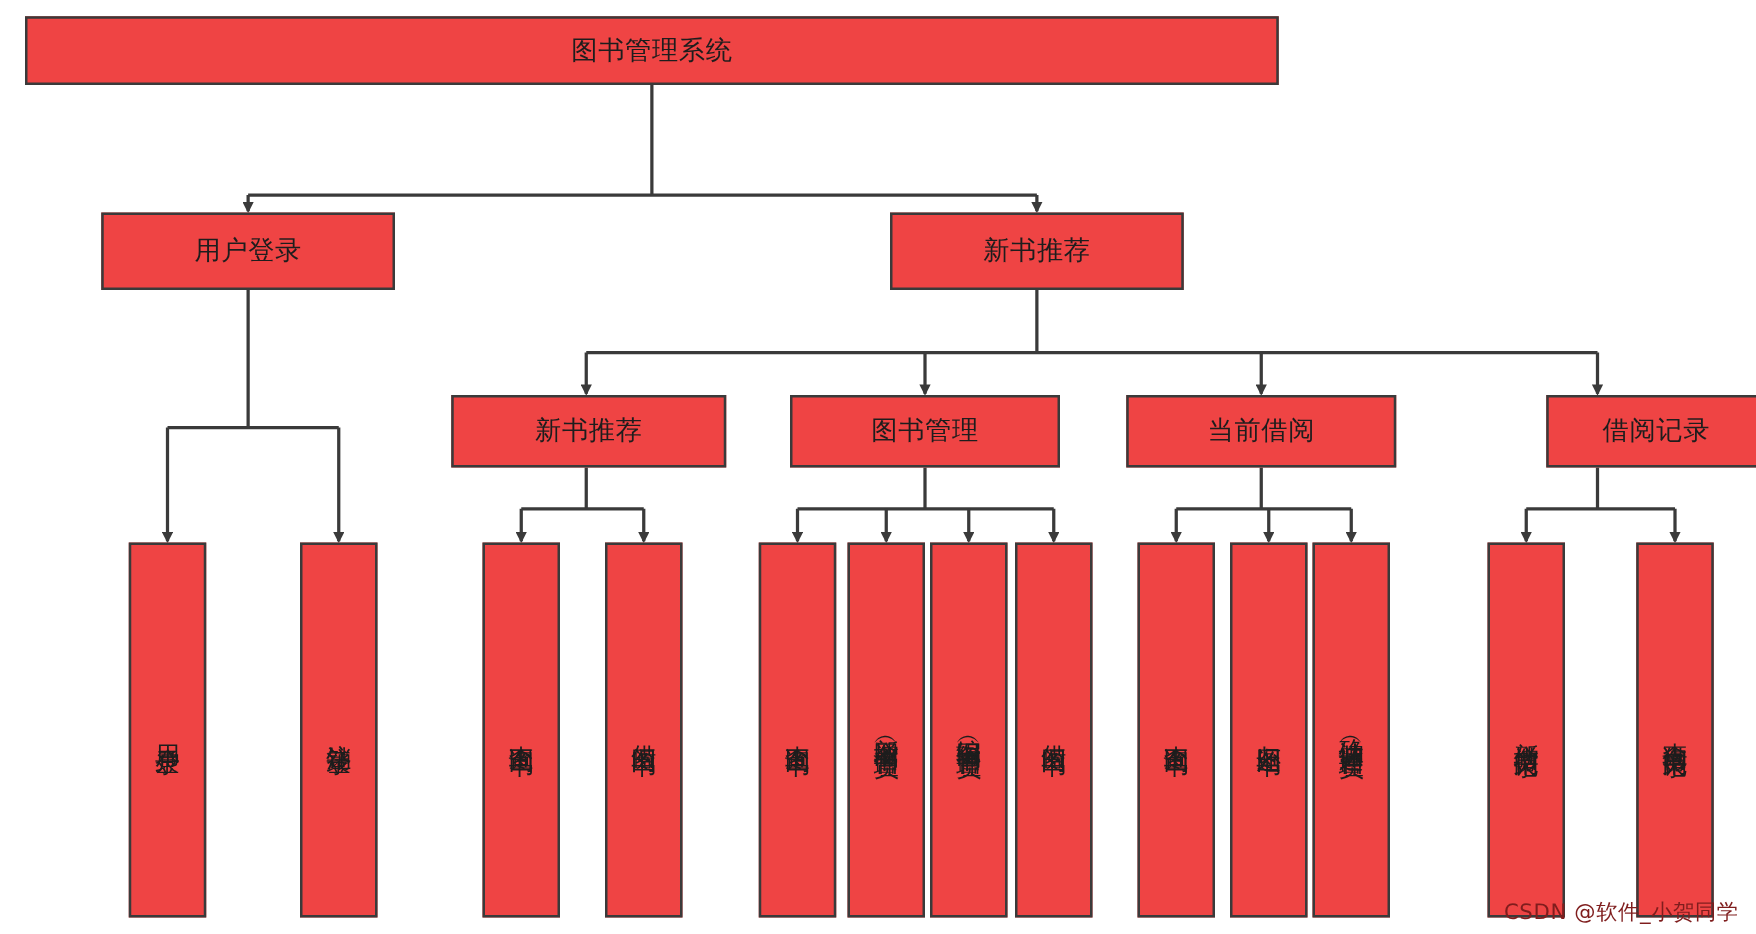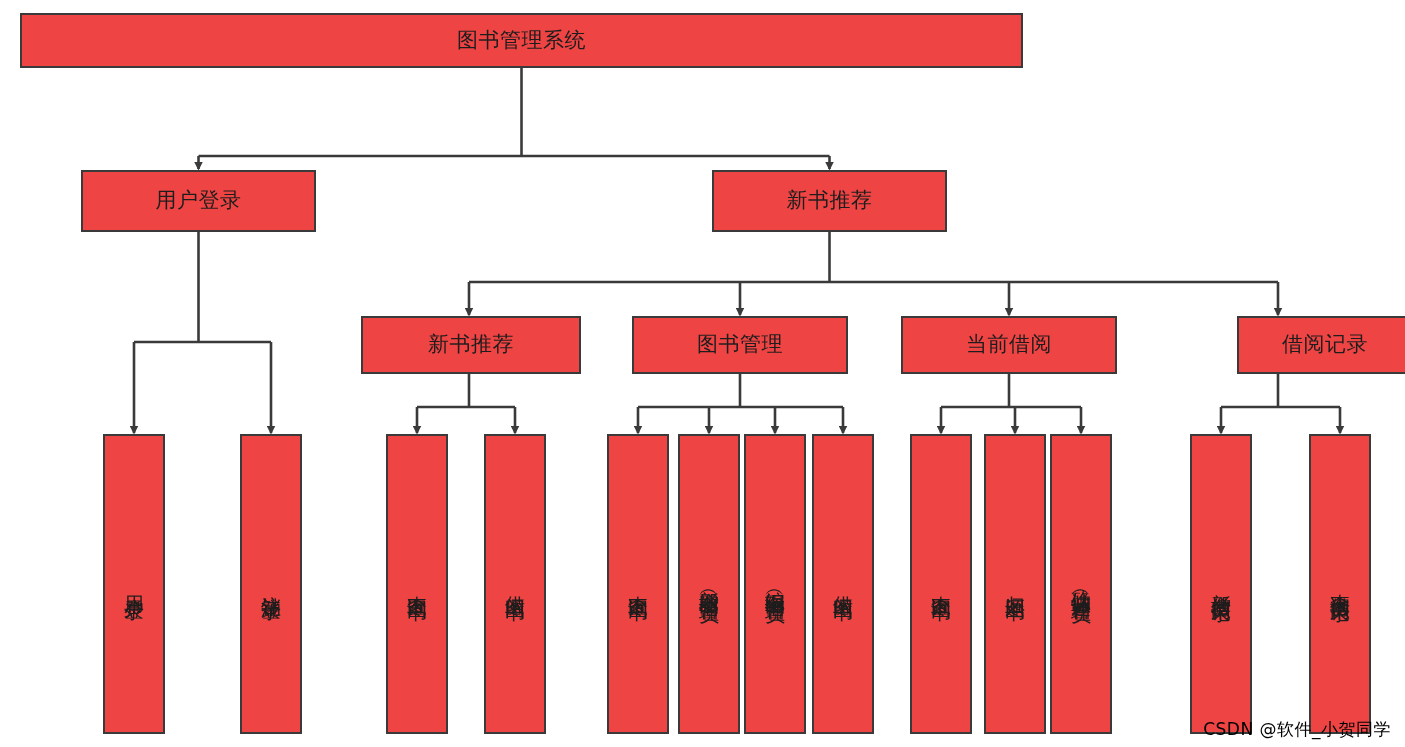--- a/index.html
+++ b/index.html
@@ -58,21 +58,21 @@
     font-size: 20px;
     line-height: 1.05;
     letter-spacing: 2px;
     white-space: nowrap;
   }
   .watermark {
     position: absolute;
     right: 14px;
     bottom: 6px;
     font-size: 17px;
-    color: #000000;
+    color: #7f1d1d;
     letter-spacing: 0.5px;
     white-space: nowrap;
     font-family: "DejaVu Sans", "Liberation Sans", sans-serif;
   }
 </style>
 </head>
 <body>
 
 <div id="canvas">
 

